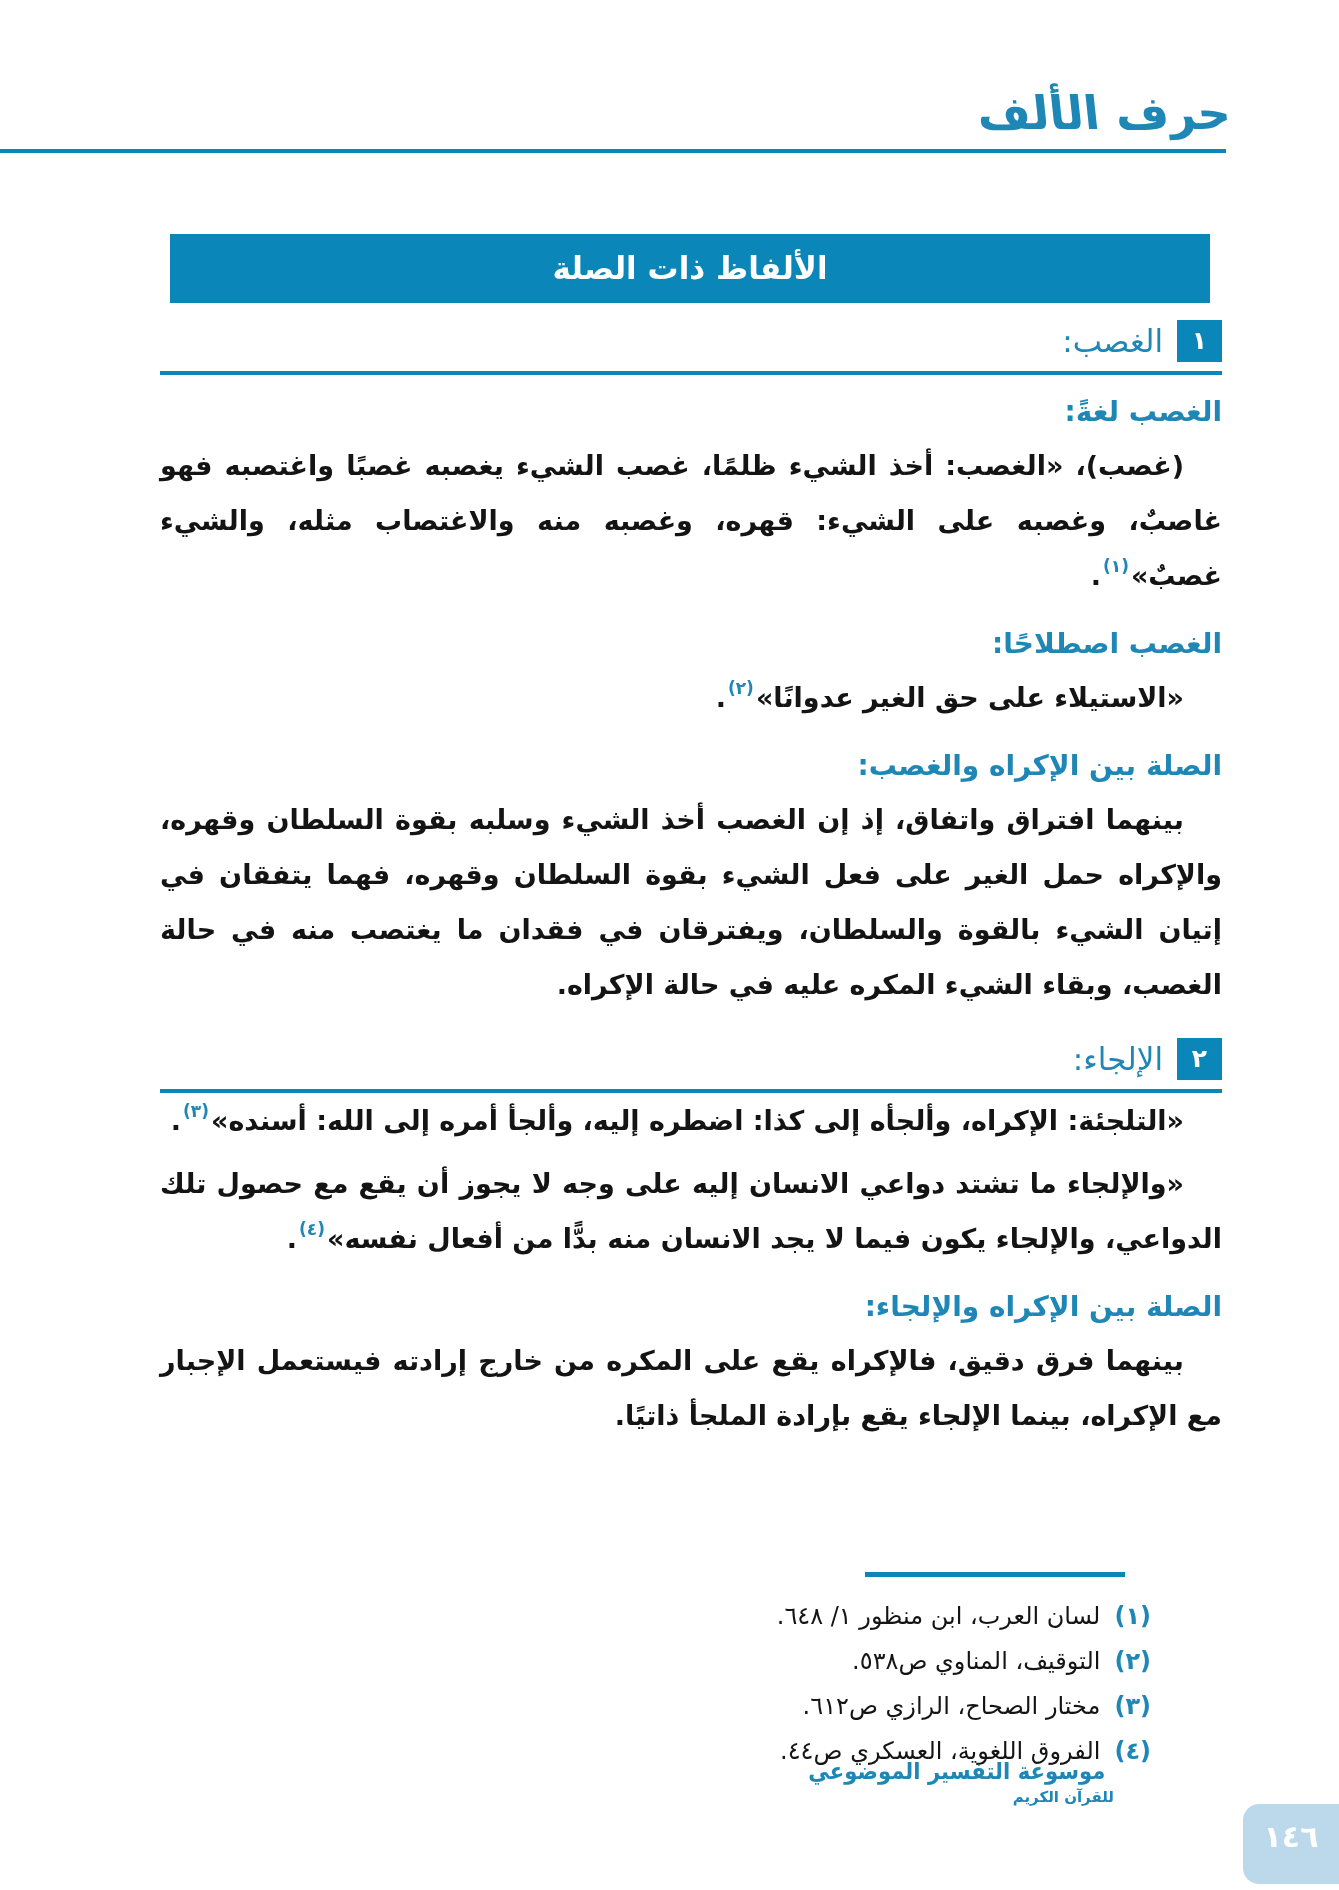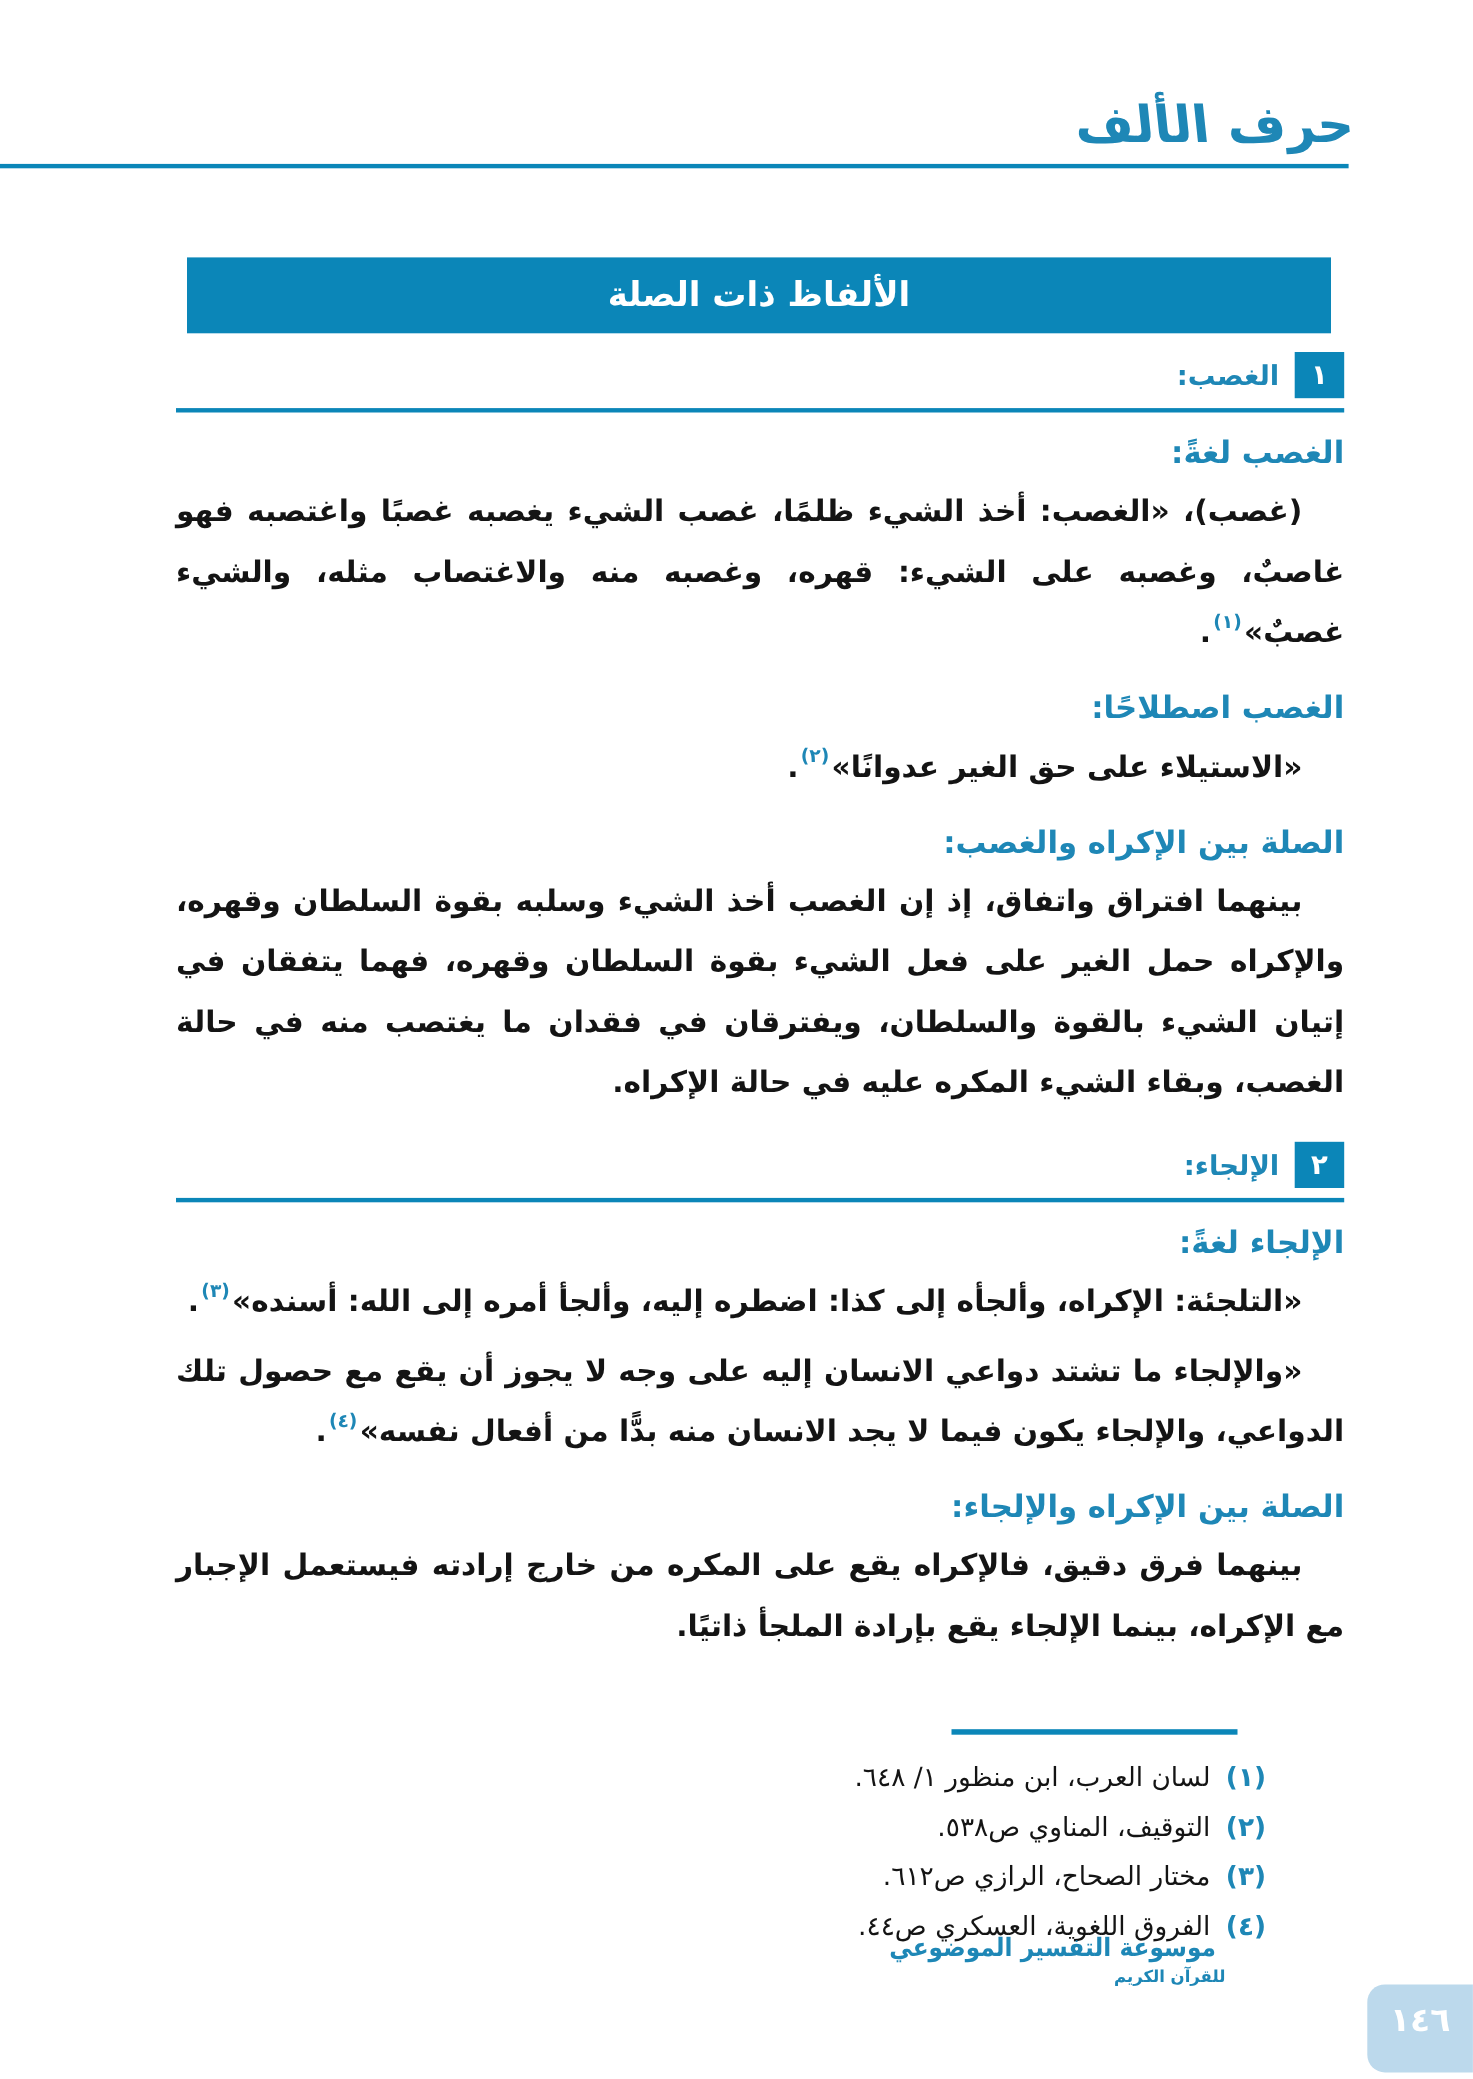--- a/index.html
+++ b/index.html
@@ -68,22 +68,22 @@
     background: #0b86b8;
     color: #ffffff;
     font-size: 25px;
     font-weight: bold;
     text-align: center;
     line-height: 42px;
     flex: 0 0 auto;
   }
   .section-title {
     color: #1e87b6;
-    font-size: 25px;
-    font-weight: bold;
+    font-size: 31px;
+    font-weight: normal;
     text-align: center;
   }
   .section-rule {
     height: 4px;
     background: #0b86b8;
     margin-top: 9px;
   }
   .subheading {
     color: #1e87b6;
     font-size: 28px;
@@ -202,21 +202,20 @@
       <p class="para"><span>بينهما افتراق واتفاق، إذ إن الغصب أخذ الشيء وسلبه بقوة السلطان وقهره، والإكراه حمل الغير على فعل الشيء بقوة السلطان وقهره، فهما يتفقان في إتيان الشيء بالقوة والسلطان، ويفترقان في فقدان ما يغتصب منه في حالة الغصب، وبقاء الشيء المكره عليه في حالة الإكراه.</span></p>
     </div>
 
     <div class="section">
       <div class="section-row">
         <div class="num-box">٢</div>
         <div class="section-title">الإلجاء:</div>
       </div>
       <div class="section-rule"></div>
 
-      <div class="subheading">الإلجاء لغةً:</div>
       <p class="para"><span>«التلجئة: الإكراه، وألجأه إلى كذا: اضطره إليه، وألجأ أمره إلى الله: أسنده»</span><span class="fn-ref">(٣)</span><span>.</span></p>
 
       <p class="para"><span>«والإلجاء ما تشتد دواعي الانسان إليه على وجه لا يجوز أن يقع مع حصول تلك الدواعي، والإلجاء يكون فيما لا يجد الانسان منه بدًّا من أفعال نفسه»</span><span class="fn-ref">(٤)</span><span>.</span></p>
 
       <div class="subheading">الصلة بين الإكراه والإلجاء:</div>
       <p class="para"><span>بينهما فرق دقيق، فالإكراه يقع على المكره من خارج إرادته فيستعمل الإجبار مع الإكراه، بينما الإلجاء يقع بإرادة الملجأ ذاتيًا.</span></p>
     </div>
 
   </div>
 

